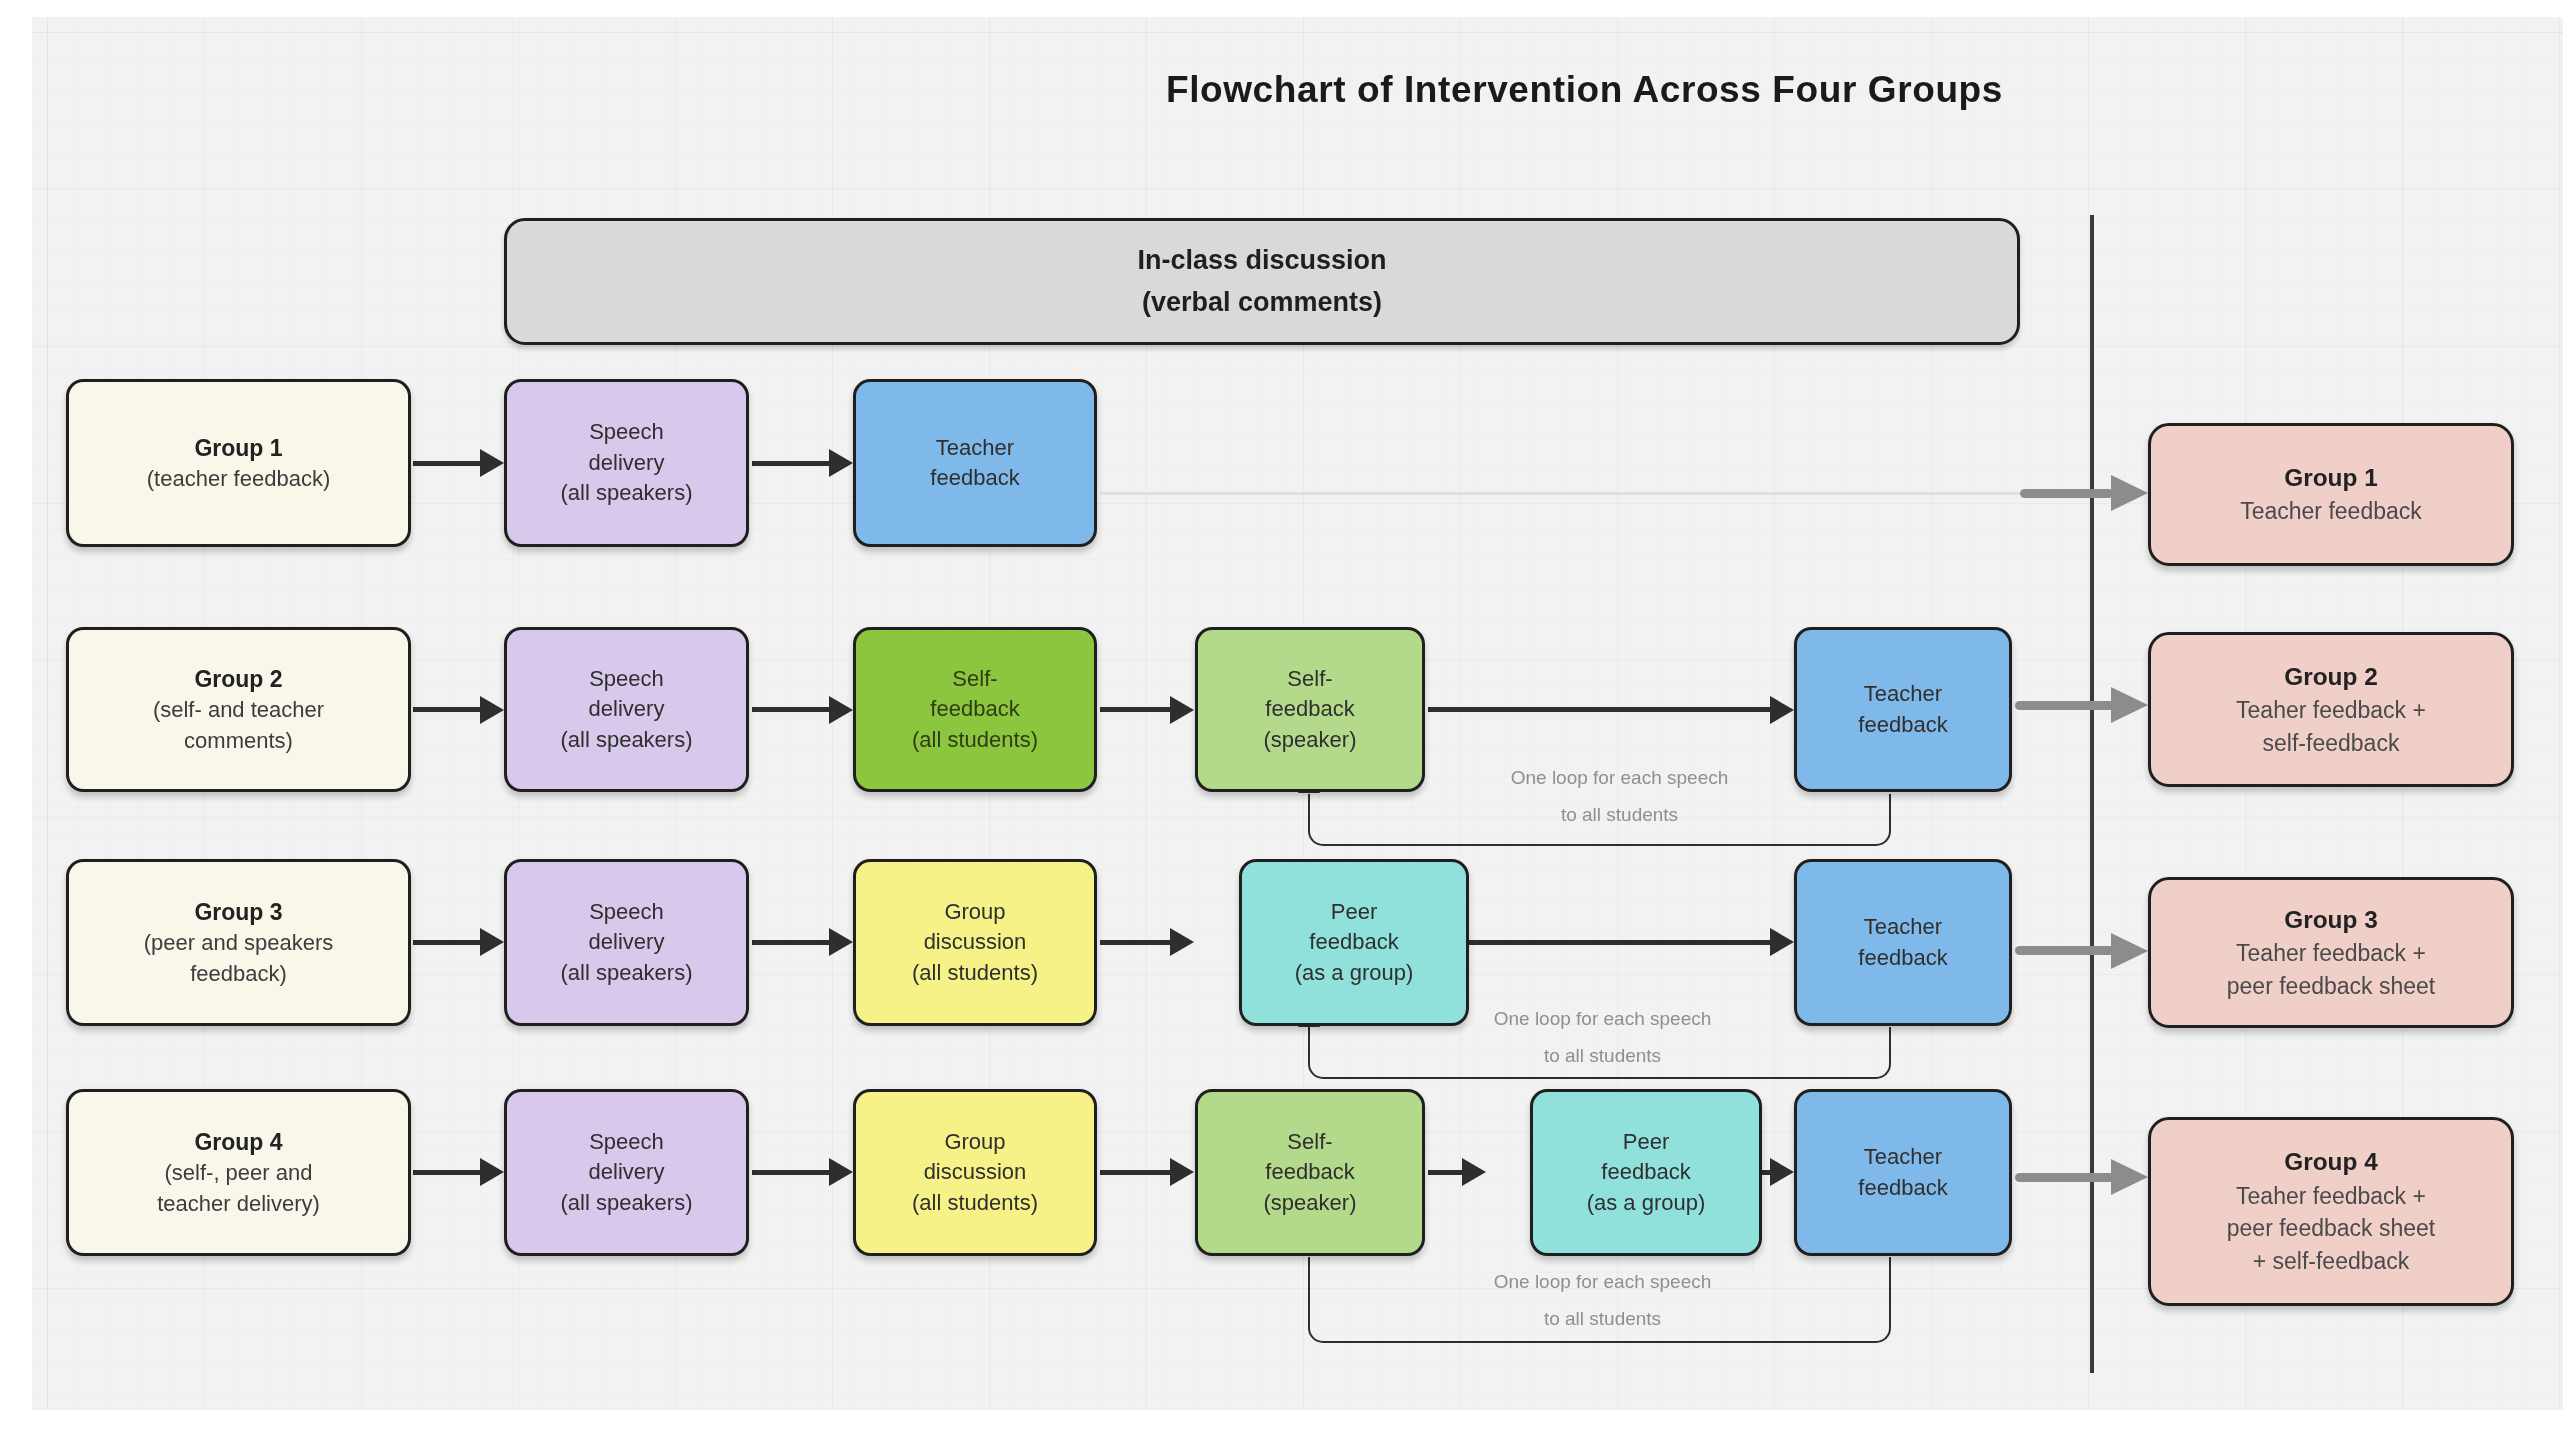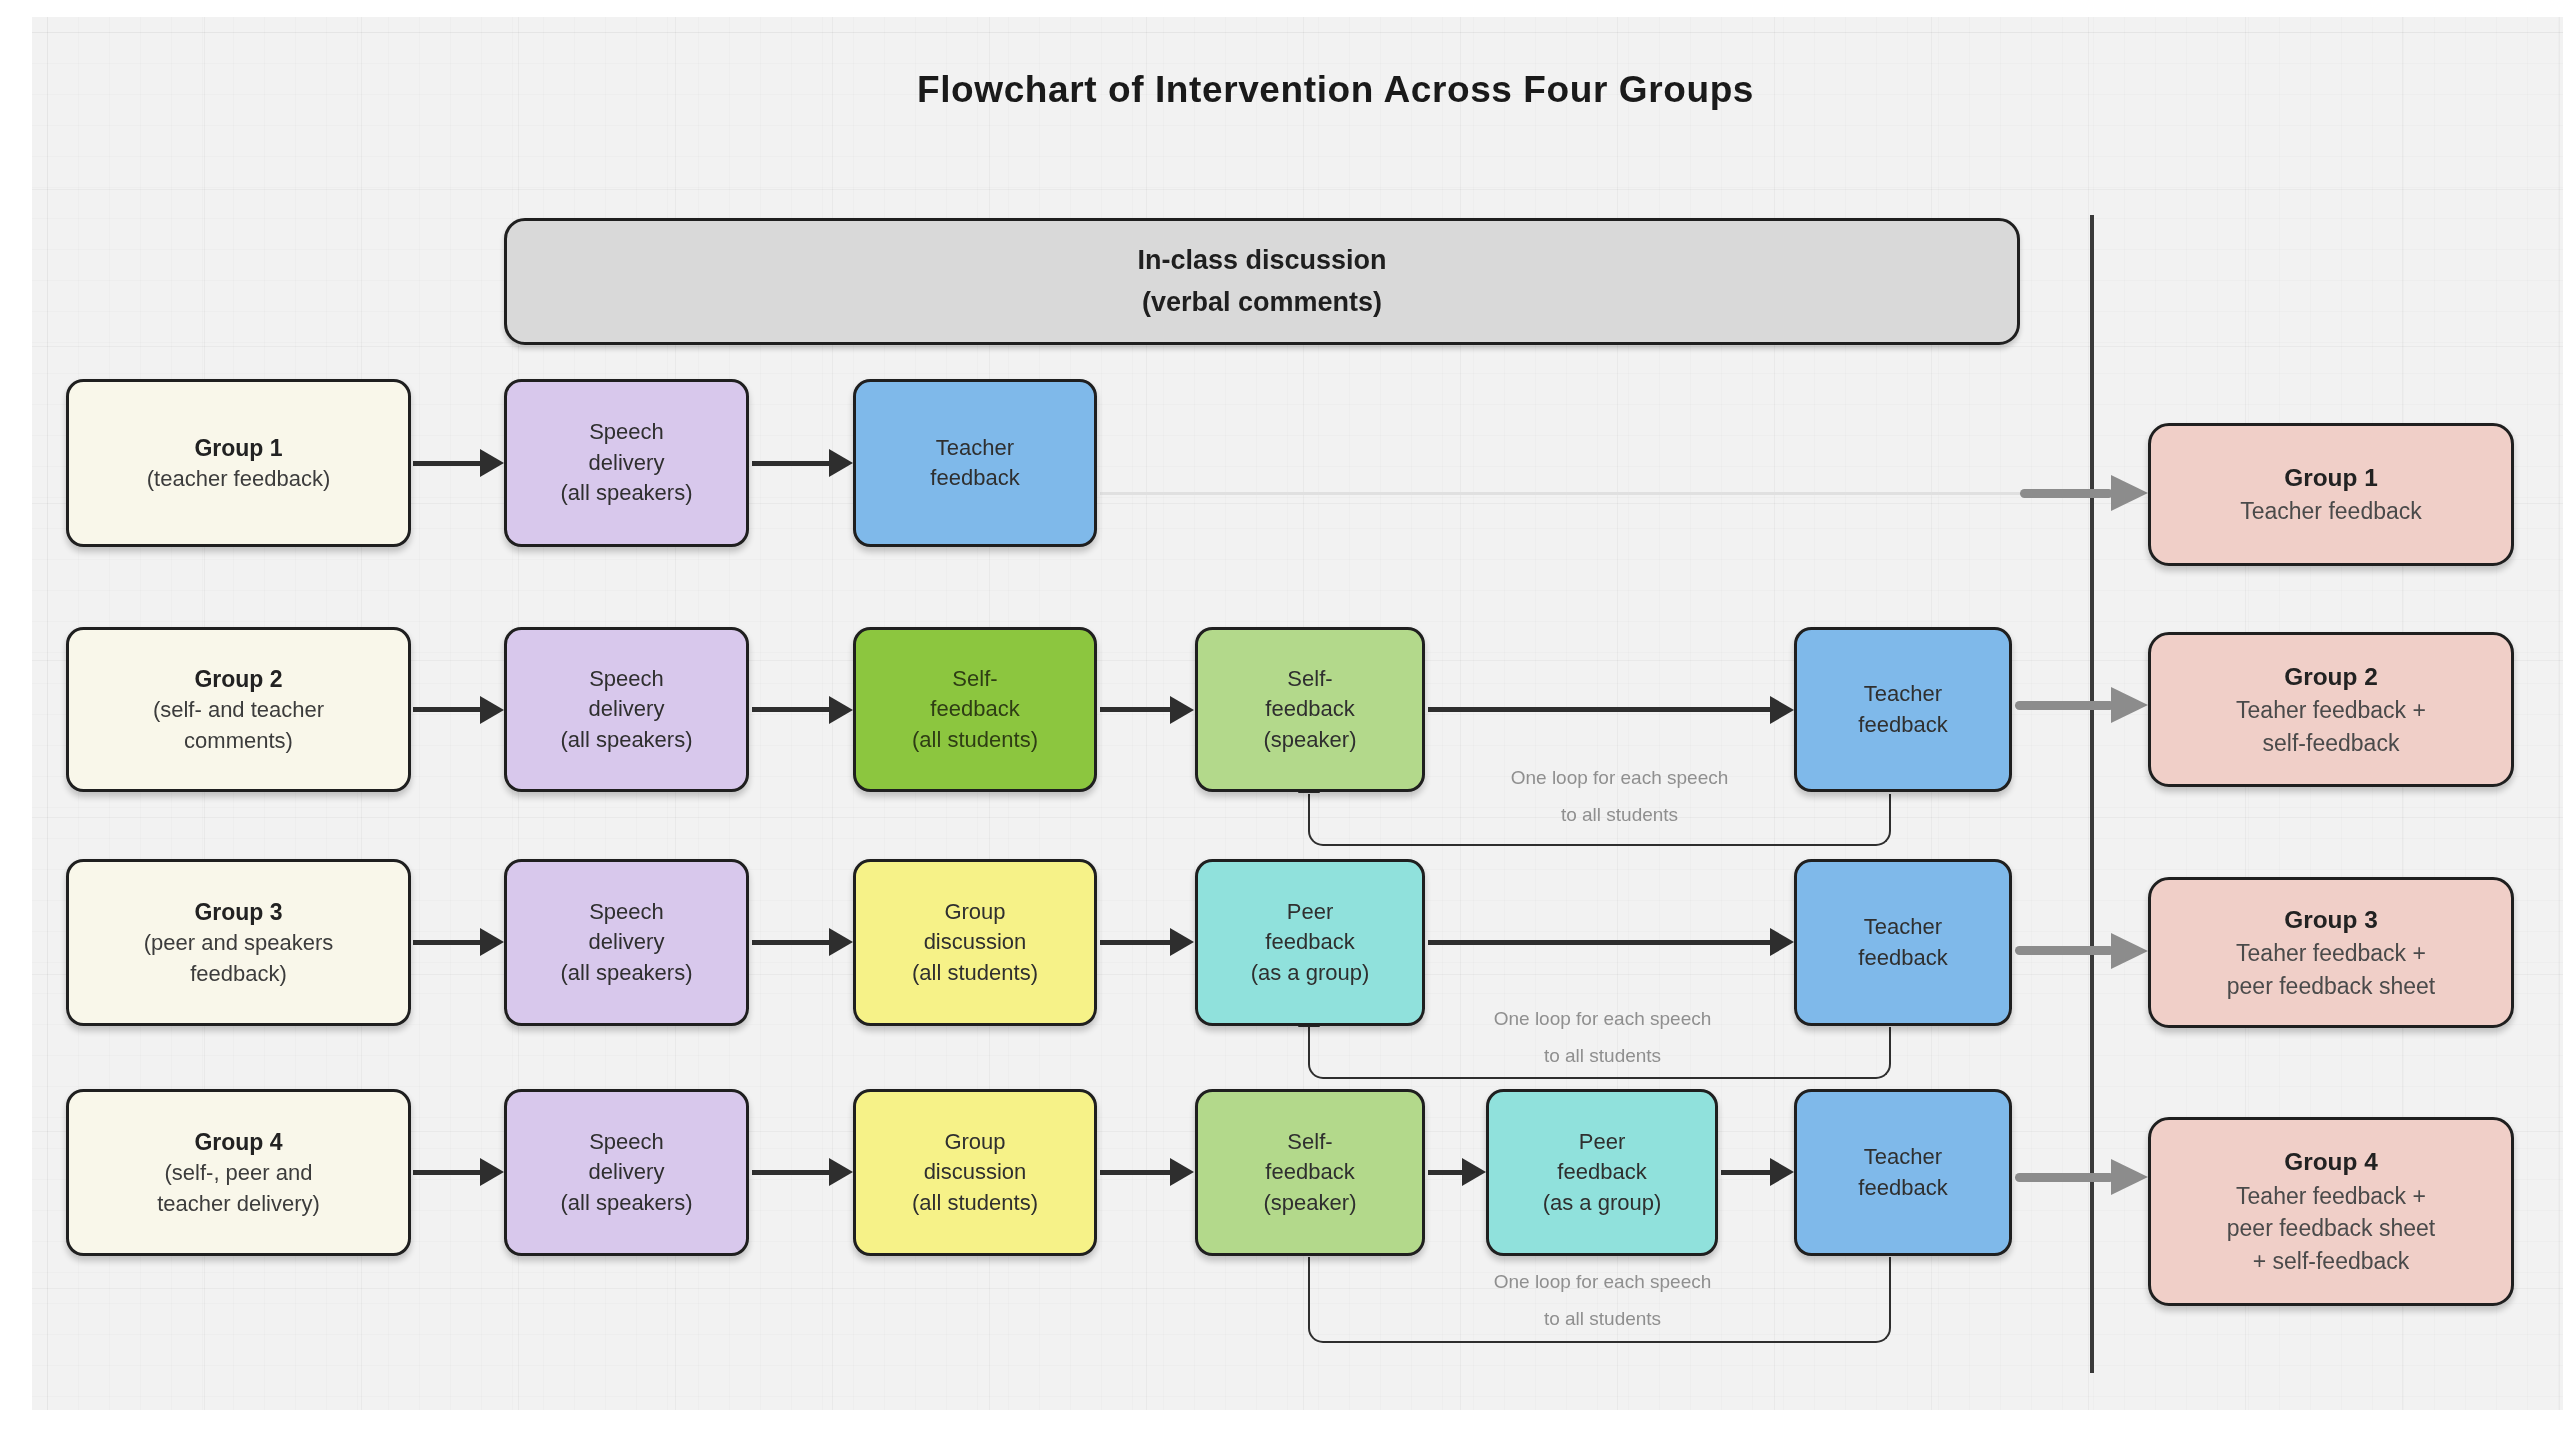--- a/index.html
+++ b/index.html
@@ -6,42 +6,42 @@
   body{width:2576px;height:1434px;position:relative;font-family:"Liberation Sans",sans-serif;overflow:hidden;}
   #canvas{position:absolute;left:0;top:0;width:2576px;height:1434px;}
   .panel{position:absolute;left:32px;top:17.4px;width:2531px;height:1393px;background:#f2f2f2;
     background-image:
       linear-gradient(to right, rgba(0,0,0,0.015) 0.6px, transparent 0.6px),
       linear-gradient(to bottom, rgba(0,0,0,0.015) 0.6px, transparent 0.6px),
       linear-gradient(to right, rgba(0,0,0,0.04) 0.6px, transparent 0.6px),
       linear-gradient(to bottom, rgba(0,0,0,0.04) 0.6px, transparent 0.6px);
     background-size:31px 31px,31px 31px,157px 157px,157px 157px;
     background-position:15px 0,0 15px,15px 0,0 15px;}
-  .title{position:absolute;left:668px;top:69px;width:1335px;text-align:center;
+  .title{position:absolute;left:668px;top:69px;width:1335px;text-align:right;
     font-size:37px;font-weight:bold;color:#1a1a1a;letter-spacing:0.6px;}
   .hdr{position:absolute;background:var(--headerGray);border:3.5px solid #1f1f1f;border-radius:21px;
     display:flex;align-items:center;justify-content:center;text-align:center;
     font-size:27px;font-weight:bold;color:#1f1f1f;line-height:1.55;white-space:pre-line;
     box-shadow:0 3.5px 5.8px rgba(0,0,0,0.18);box-sizing:border-box;}
   .node{position:absolute;border:3.5px solid #1f1f1f;border-radius:17.4px;box-sizing:border-box;
     display:flex;flex-direction:column;align-items:center;justify-content:center;text-align:center;
     color:#2f2f2f;box-shadow:0 4.1px 6.4px rgba(0,0,0,0.2);}
   .ntext{font-size:22px;line-height:1.38;white-space:pre-line;}
   .nname{font-size:23px;font-weight:bold;color:#222;line-height:1.4;}
   .ndesc{font-size:22px;line-height:1.38;white-space:pre-line;color:#3c3c3c;}
   .outcome .nname{font-size:24.4px;}
   .outcome .ndesc{font-size:23px;line-height:1.42;color:#4a4a4a;}
   .cream{background:var(--cream);}
   .lavender{background:var(--lavender);}
   .blue{background:var(--blue);}
   .green{background:var(--green);color:#2e3d14;}
   .green .ntext{color:#2e3d14;}
   .lightgreen{background:var(--lightgreen);}
   .yellow{background:var(--yellow);}
-  .teal{background:var(--teal);}
+  .teal{background:var(--teal);margin-left:44px;}
   .pink{background:var(--pink);}
   .shaft{position:absolute;height:4.6px;background:var(--arrow);}
   .ah{position:absolute;width:0;height:0;border-top:14px solid transparent;border-bottom:14px solid transparent;border-left:24.4px solid var(--arrow);}
   .gshaft{position:absolute;height:9.3px;background:var(--grayArrow);border-radius:4.6px;}
   .gah{position:absolute;width:0;height:0;border-top:18px solid transparent;border-bottom:18px solid transparent;border-left:37px solid var(--grayArrow);}
   .faint{position:absolute;height:2.9px;background:#e0e0e0;}
   .loop{position:absolute;border:2.9px solid var(--arrow);border-top:none;
     border-bottom-left-radius:15px;border-bottom-right-radius:15px;box-sizing:border-box;}
   .uah{position:absolute;width:0;height:0;border-left:11.6px solid transparent;border-right:11.6px solid transparent;border-bottom:21px solid var(--arrow);}
   .note{position:absolute;width:395px;text-align:center;font-size:19px;line-height:1.95;

